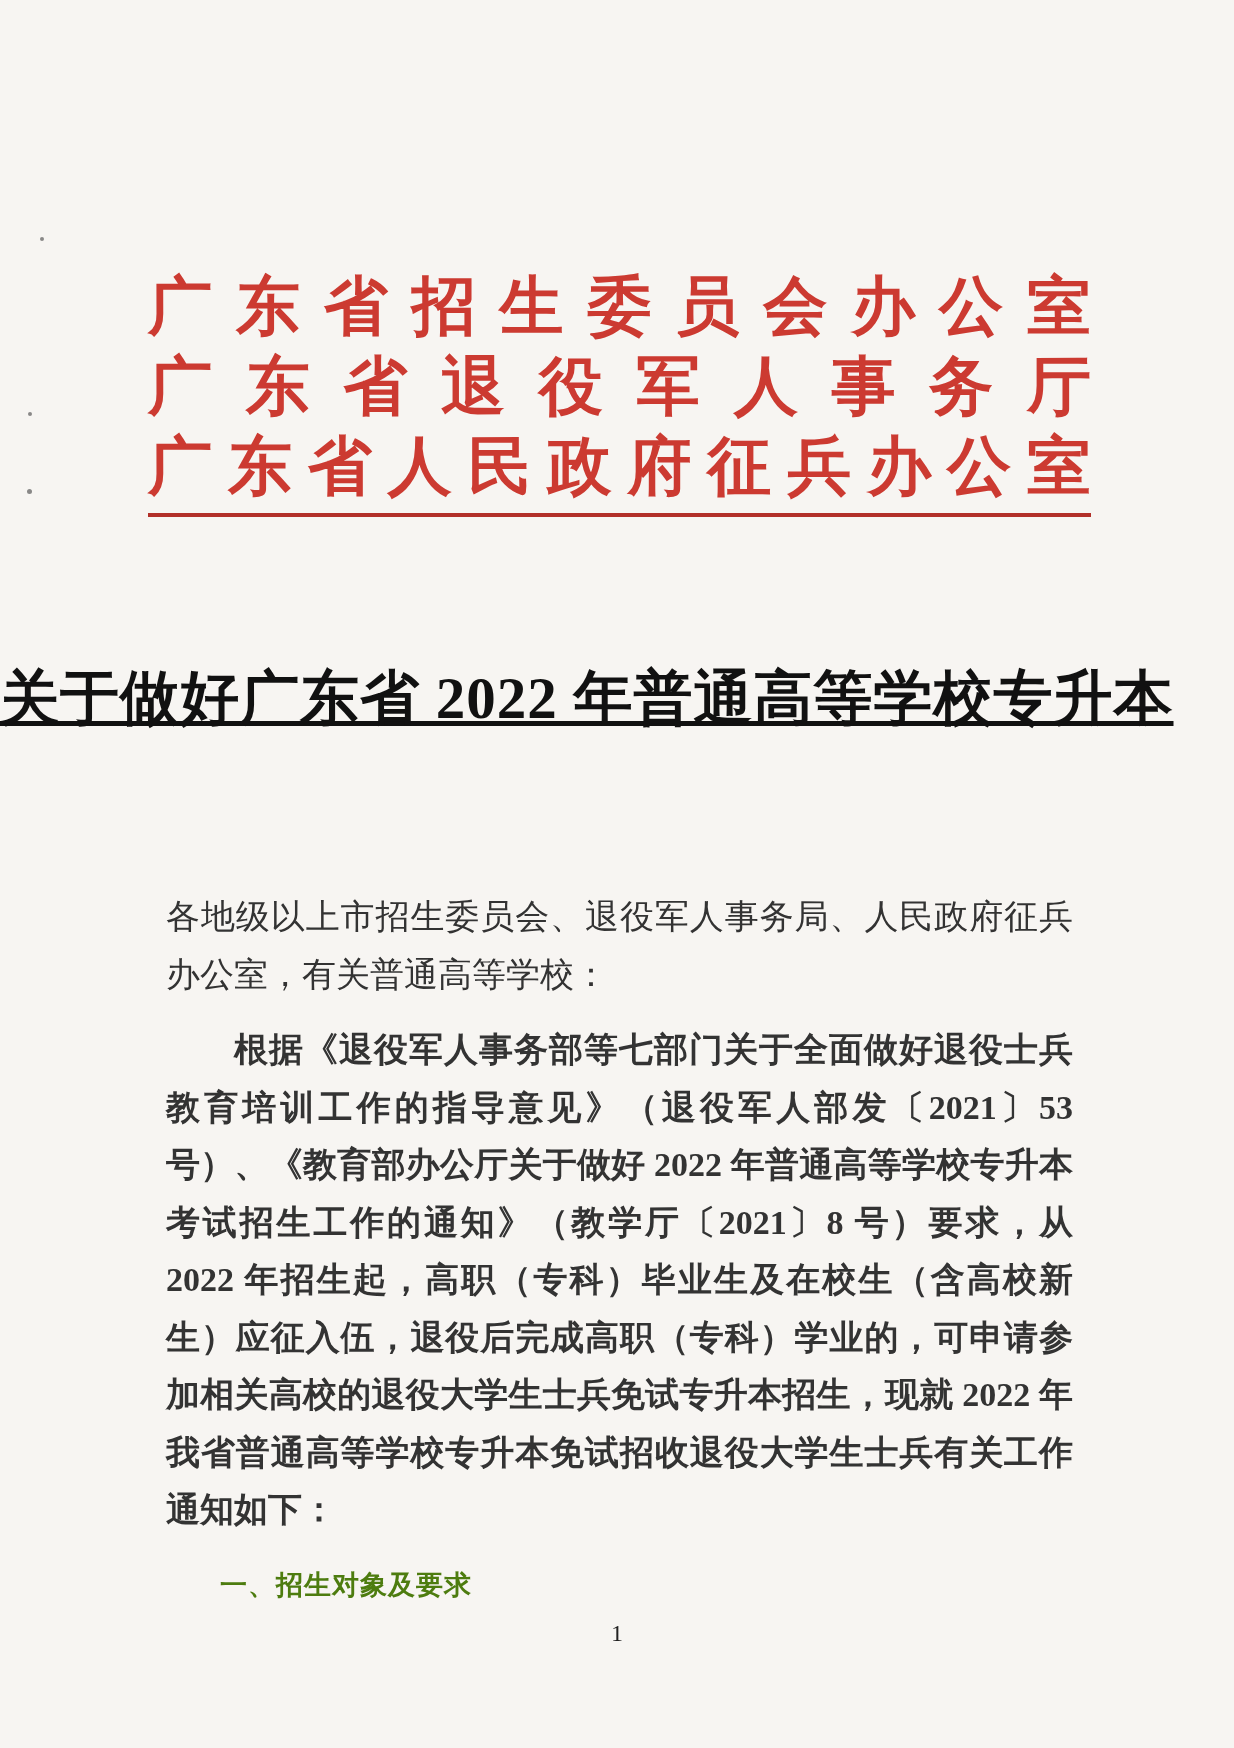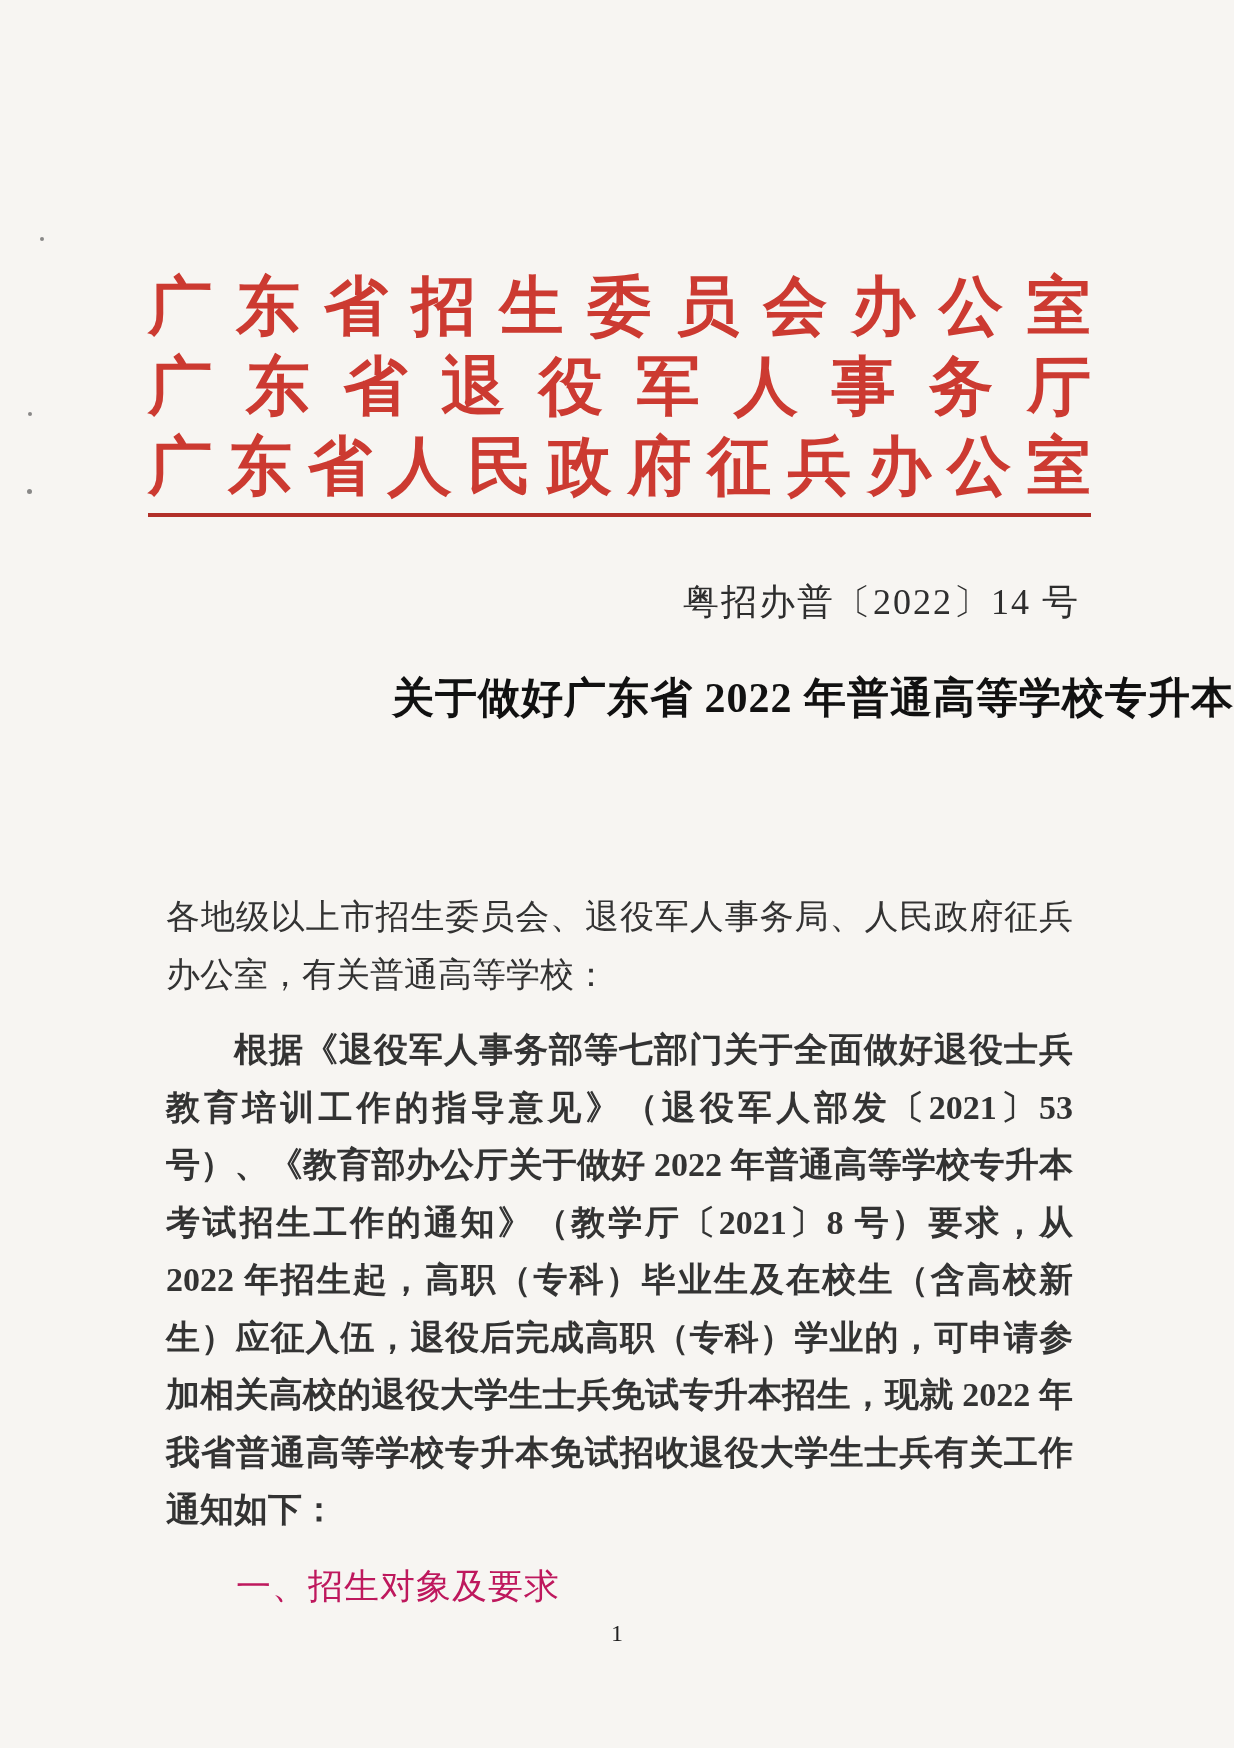--- a/index.html
+++ b/index.html
@@ -50,45 +50,46 @@
     font-size: 36px;
     color: #2e2e2e;
     letter-spacing: 2px;
   }
   
   .title {
     position: absolute;
     left: 0;
     top: 668px;
     width: 100%;
-    text-align: right;
-    font-size: 42px;
+    text-align: left;
+    font-size: 59px;
     line-height: 60px;
     font-weight: bold;
     color: #111111;
     letter-spacing: 1px;
+    text-decoration: underline;
   }
   
   .body-text {
     position: absolute;
     left: 148px;
     top: 870px;
     width: 943px;
     font-size: 34px;
     line-height: 57.5px;
     text-align: justify;
     color: #333333;
   }
   .body-text p { margin: 18px; }
   .paragraph { text-indent: 2em; font-weight: bold; }
   .section-heading {
     font-family: "Liberation Sans", "DejaVu Sans", sans-serif;
-    font-weight: normal;
-    color: #be185d;
-    font-size: 35px;
+    font-weight: bold;
+    color: #4d7c0f;
+    font-size: 27px;
     padding-left: 2em;
     letter-spacing: 1px;
   }
   
   .page-number {
     position: absolute;
     left: 0;
     top: 1620px;
     width: 100%;
     text-align: center;
@@ -150,21 +151,20 @@
         <span>征</span>
         <span>兵</span>
         <span>办</span>
         <span>公</span>
         <span>室</span>
       </div>
   </div>
 
   <div class="divider" style="background: rgb(178, 48, 41);"></div>
 
-  <div class="doc-number">粤招办普〔2022〕14 号</div>
 
   <div class="title">
     <div>关于做好广东省 2022 年普通高等学校专升本</div>
   </div>
 
   <div class="body-text">
     <p class="salutation">各地级以上市招生委员会、退役军人事务局、人民政府征兵办公室，有关普通高等学校：</p>
     <p class="paragraph">根据《退役军人事务部等七部门关于全面做好退役士兵教育培训工作的指导意见》（退役军人部发〔2021〕53 号）、《教育部办公厅关于做好 2022 年普通高等学校专升本考试招生工作的通知》（教学厅〔2021〕8 号）要求，从 2022 年招生起，高职（专科）毕业生及在校生（含高校新生）应征入伍，退役后完成高职（专科）学业的，可申请参加相关高校的退役大学生士兵免试专升本招生，现就 2022 年我省普通高等学校专升本免试招收退役大学生士兵有关工作通知如下：</p>
     <p class="section-heading">一、招生对象及要求</p>
   </div>

